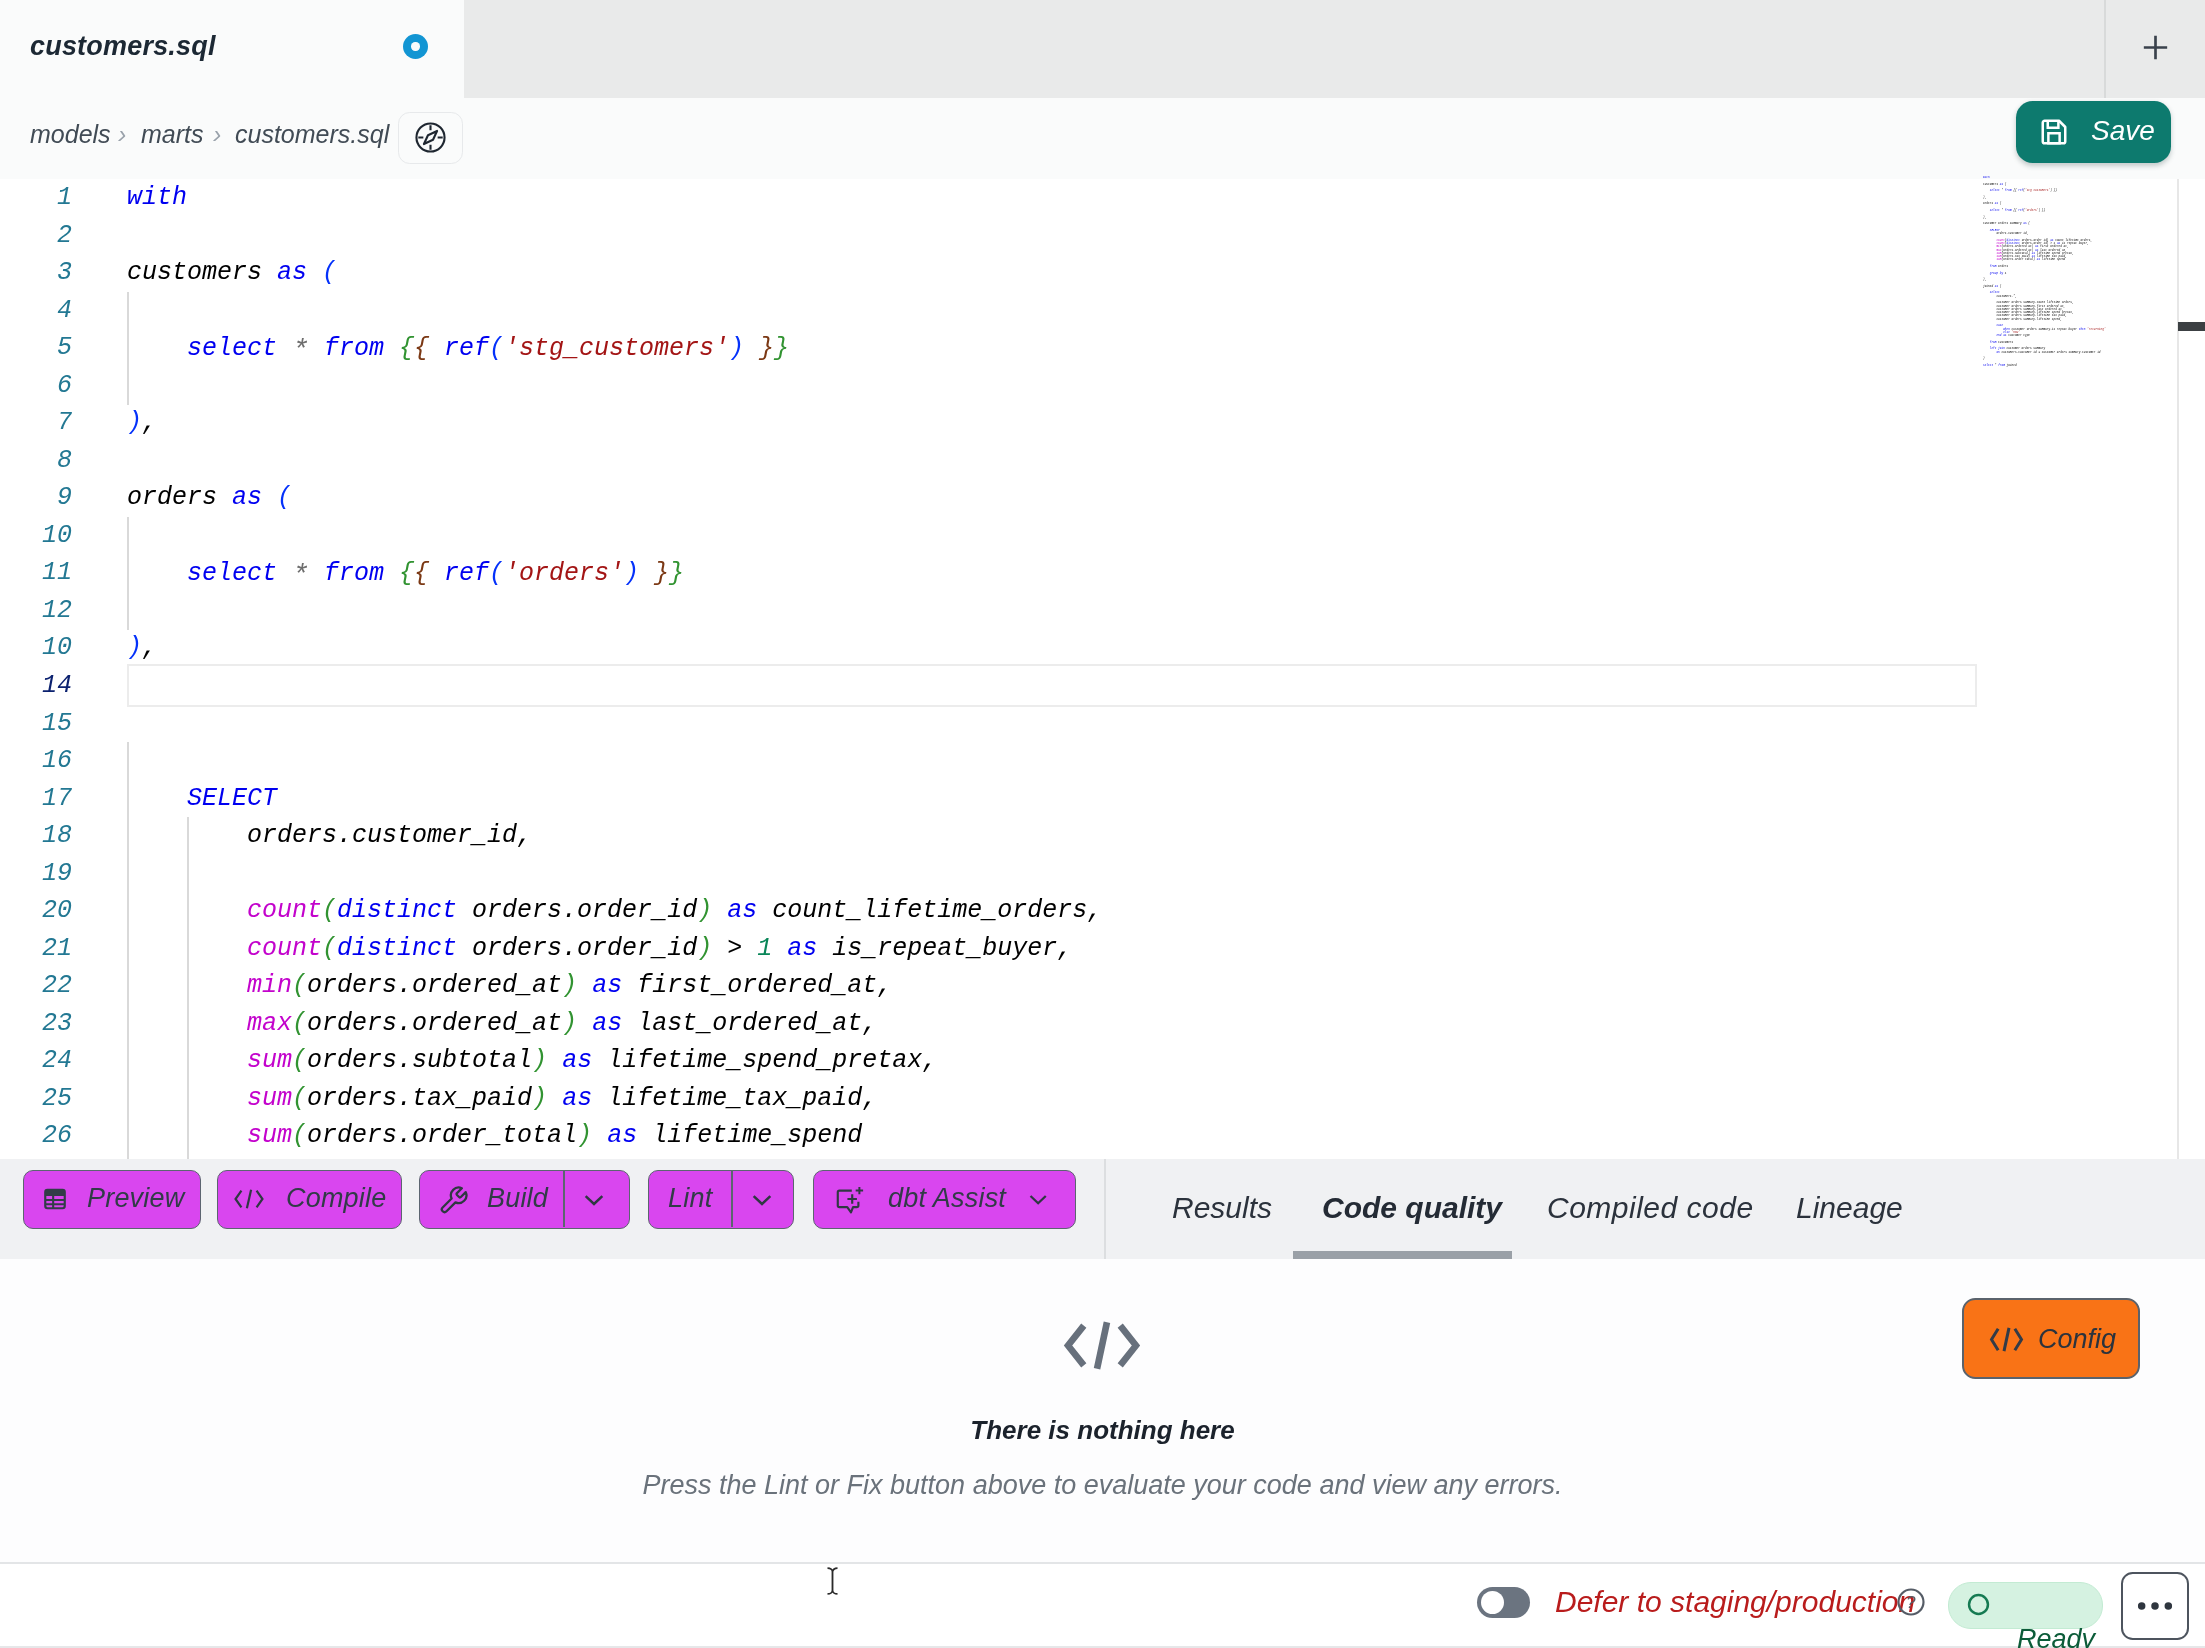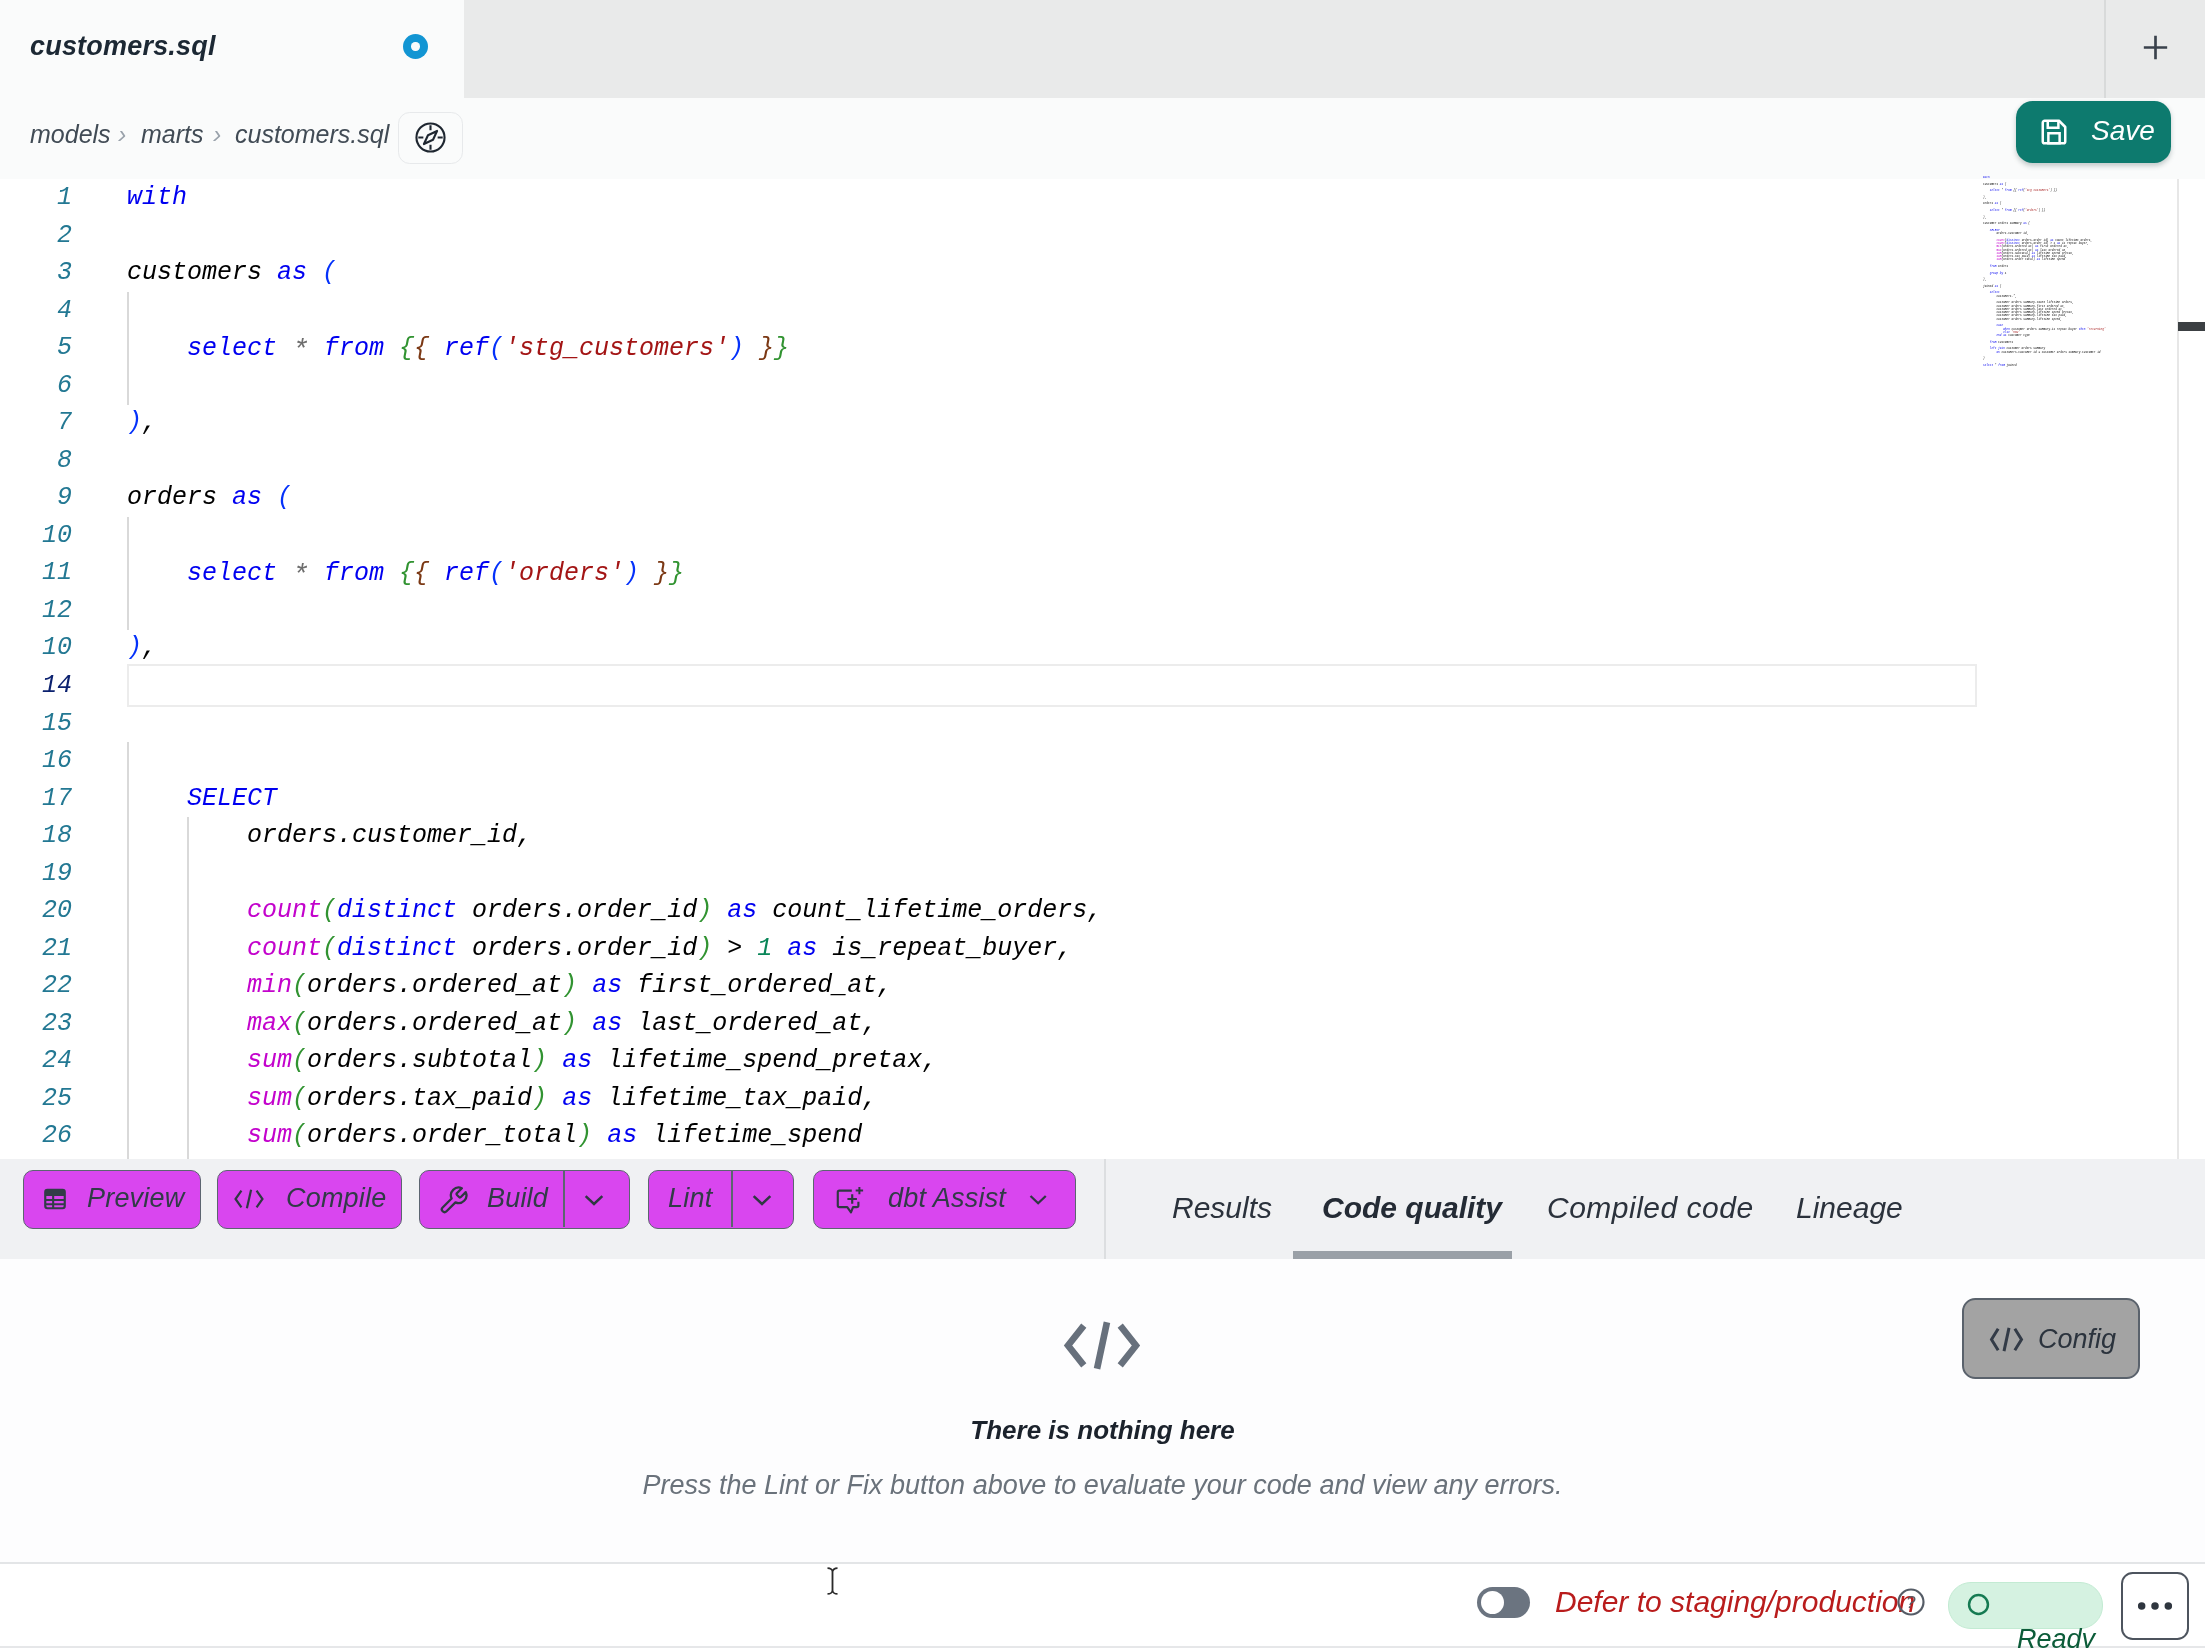--- a/index.html
+++ b/index.html
@@ -66,21 +66,21 @@
     color:#2b323c; }
   #tabline { left:1293px; top:1251px; width:219px; height:8.3px; background:#9aa0a7; }
 
   
   #results { left:0; top:1259px; width:2205px; height:303px; background:#fdfdfe; }
   #emptytitle { left:0; top:1415px; width:2205px; text-align:center; font-size:26px;
     font-weight:bold; color:#1b222c; }
   #emptysub { left:0; top:1470px; width:2205px; text-align:center; font-size:27px;
     color:#6a727b; }
   #configbtn { left:1962px; top:1298px; width:178px; height:81px; border:2.5px solid #5a626c;
-    border-radius:13.3px; background:#a3a3a3; }
+    border-radius:13.3px; background:#f97316; }
 
   
   #statusbar { left:0; top:1562px; width:2205px; height:83px; background:#fff;
     border-top:2.5px solid #e3e5e7; }
   #bottomedge { left:0; top:1646px; width:2205px; height:2.5px; background:#e6e7e9; }
   #toggle { left:1477px; top:1587px; width:53px; height:31px; border-radius:16px;
     background:#6b7480; }
   #toggle i { position:absolute; left:4.2px; top:3.8px; width:23px; height:23px;
     border-radius:50%; background:#fff; }
   #deferlbl { left:1555px; top:1562px; height:83px; line-height:80px; font-size:30px;

